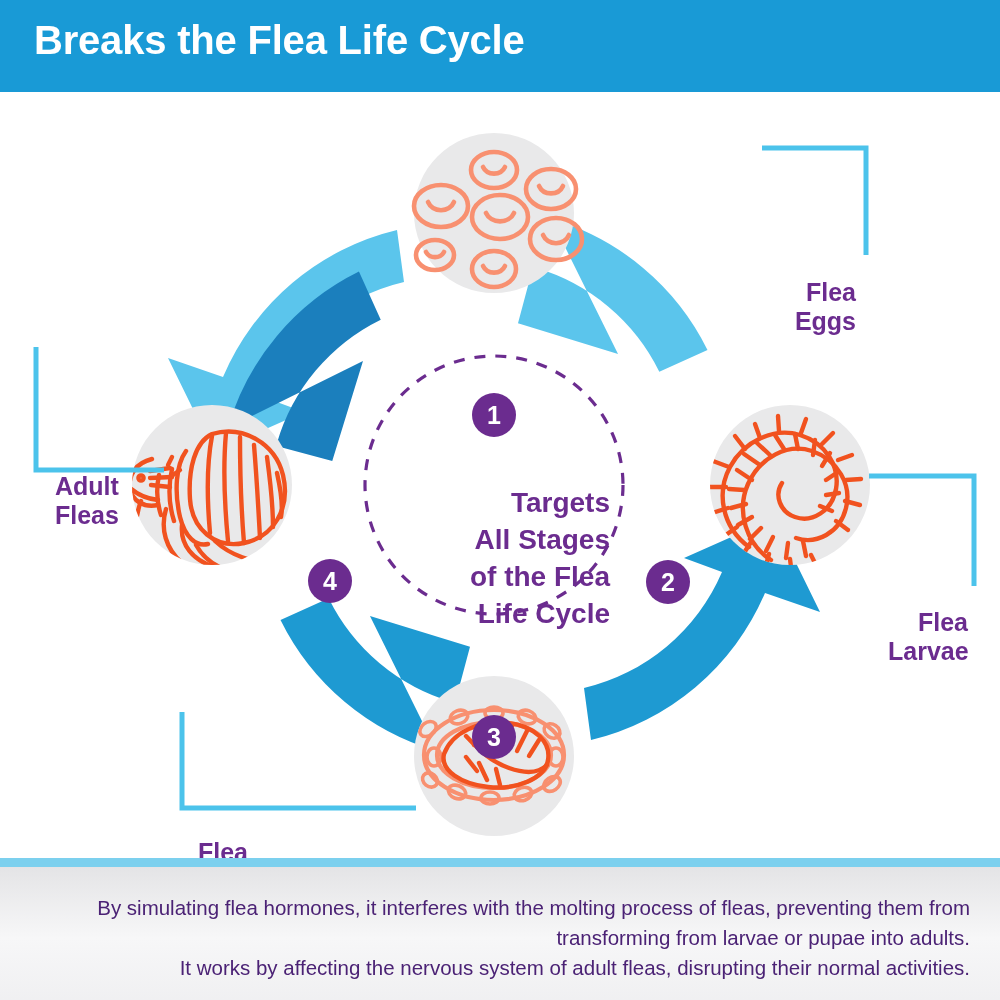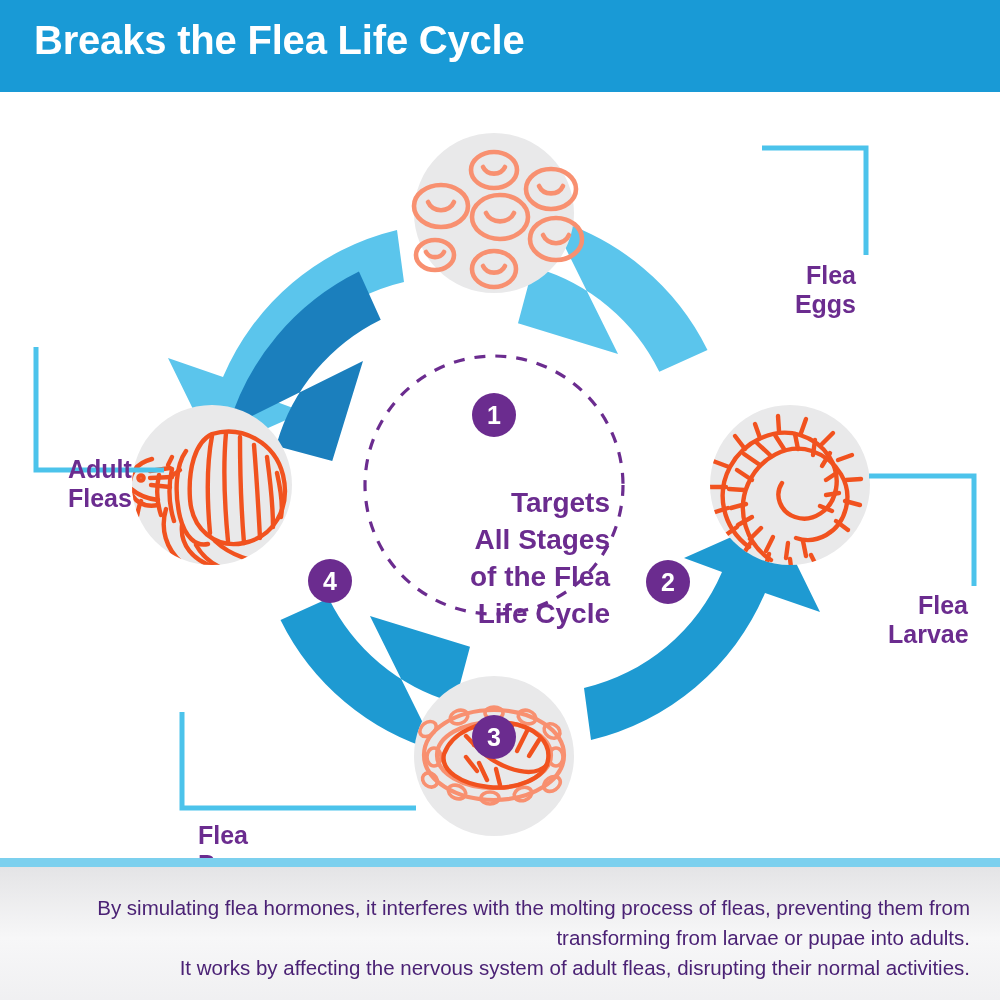--- a/index.html
+++ b/index.html
@@ -58,25 +58,26 @@
   }
 
   
   .stage-label {
     position: absolute;
     color: #6B2C8F;
     font-weight: bold;
     font-size: 25px;
     line-height: 1.16;
     white-space: pre-line;
+    margin-top: 17px;
   }
   #label-eggs   { left: 782px; top: 164px; text-align: right; width: 74px; }
   #label-larvae { left: 888px; top: 494px; text-align: right; width: 80px; }
   #label-pupae  { left: 198px; top: 724px; text-align: left;  width: 120px; }
-  #label-adult  { left: 68px;  top: 358px; text-align: left;  width: 110px; }
+  #label-adult  { left: 55px;  top: 358px; text-align: left;  width: 110px; }
 
   
   #center-text {
     position: absolute;
     left: 390px;
     top: 388px;
     width: 220px;
     text-align: right;
     color: #6B2C8F;
     font-weight: bold;

